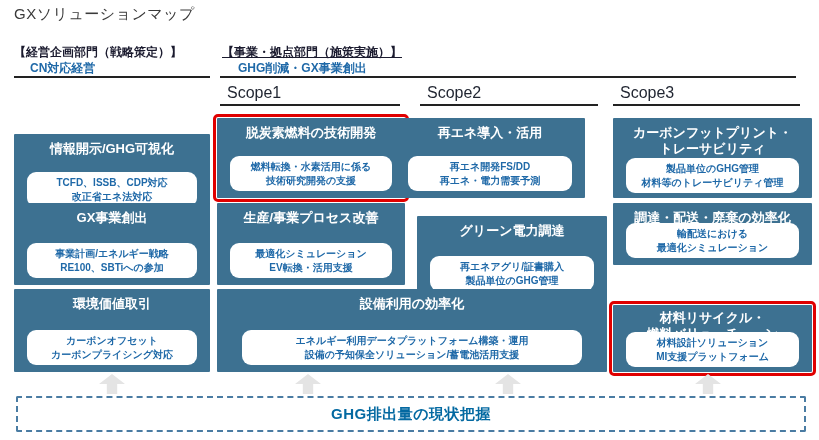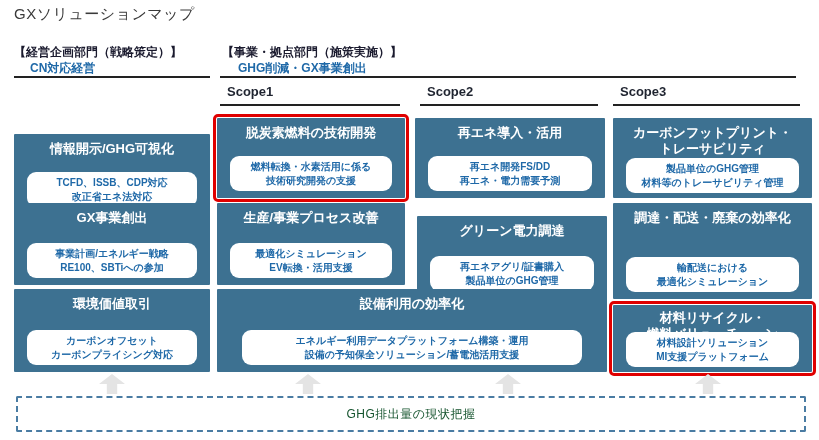--- a/index.html
+++ b/index.html
@@ -5,71 +5,71 @@
   html,body{margin:0;padding:0;background:#fff;}
   body{font-family:"Liberation Sans","DejaVu Sans",sans-serif;}
   .canvas{position:relative;width:819px;height:440px;background:#fff;overflow:hidden;}
 
   .page-title{position:absolute;left:14px;top:5px;font-size:15px;font-weight:500;color:#3a3a3a;letter-spacing:.5px;}
 
   .dept-name{position:absolute;font-size:12px;font-weight:bold;color:#1a1a2e;white-space:nowrap;}
   .dept-sub{position:absolute;font-size:12px;font-weight:bold;color:var(--accent-text,#1f69a8);white-space:nowrap;}
   .rule{position:absolute;height:2px;background:#222;}
 
-  .scope-label{position:absolute;font-size:13px;font-weight:bold;color:#1f2430;white-space:nowrap;}
+  .scope-label{position:absolute;font-size:16px;font-weight:normal;color:#1f2430;white-space:nowrap;}
 
   .box{position:absolute;background:var(--box-fill,#3d7191);border-radius:1px;}
   .box.hl{outline:3px solid var(--highlight-border,#e00000);outline-offset:1px;}
   .box-title{padding-top:7px;text-align:center;font-size:13px;font-weight:bold;color:#fff;line-height:1.25;white-space:pre-line;}
   .box-body{position:absolute;left:13px;right:13px;bottom:7px;background:#fff;border-radius:9px;
     color:var(--accent-text,#1f69a8);font-size:10px;font-weight:bold;text-align:center;
     line-height:1.35;padding:4px 2px;white-space:pre-line;}
   .box-body.wide{left:25px;right:25px;}
 
   .up-arrow{position:absolute;width:26px;height:20px;background:#e4e4e4;
     clip-path:polygon(50% 0,100% 50%,70% 50%,70% 100%,30% 100%,30% 50%,0 50%);}
 
   .baseline-box{position:absolute;left:16px;top:396px;width:786px;height:32px;
     border:2px dashed var(--baseline-border,#4a7ca3);border-radius:2px;
     display:flex;align-items:center;justify-content:center;}
-  .baseline-label{font-size:12px;font-weight:normal;color:#14532d;letter-spacing:.5px;}
+  .baseline-label{font-size:15px;font-weight:bold;color:#0369a1;letter-spacing:.5px;}
 </style>
 </head>
 <body>
 
 <div class="canvas">
 
   <div class="page-title">GXソリューションマップ</div>
 
   <div class="dept-name" style="left:14px;top:44px;">【経営企画部門（戦略策定）】</div>
   <div class="dept-sub" style="left:30px;top:60px;">CN対応経営</div>
   <div class="rule" style="left:14px;top:76px;width:196px;"></div>
 
-  <div class="dept-name" style="left:222px;top:44px;">【事業・拠点部門（施策実施）】</div>
+  <div class="dept-name" style="left:222px;top:44px;text-decoration:underline;">【事業・拠点部門（施策実施）】</div>
   <div class="dept-sub" style="left:238px;top:60px;">GHG削減・GX事業創出</div>
   <div class="rule" style="left:220px;top:76px;width:576px;"></div>
 
   <div class="scope-label" style="left:227px;top:84px;">Scope1</div>
   <div class="rule" style="left:220px;top:104px;width:180px;"></div>
   <div class="scope-label" style="left:427px;top:84px;">Scope2</div>
   <div class="rule" style="left:420px;top:104px;width:178px;"></div>
   <div class="scope-label" style="left:620px;top:84px;">Scope3</div>
   <div class="rule" style="left:613px;top:104px;width:187px;"></div>
 
   <div class="box" style="left:14px;top:118px;width:196px;height:80px;margin-top:16px;">
     <div class="box-title">情報開示/GHG可視化</div>
     <div class="box-body">TCFD、ISSB、CDP対応
 改正省エネ法対応</div>
   </div>
   <div class="box hl" style="left:217px;top:118px;width:188px;height:80px;">
     <div class="box-title">脱炭素燃料の技術開発</div>
     <div class="box-body">燃料転換・水素活用に係る
 技術研究開発の支援</div>
   </div>
-  <div class="box" style="left:415px;top:118px;width:190px;height:80px;">
+  <div class="box" style="left:395px;top:118px;width:190px;height:80px;">
     <div class="box-title">再エネ導入・活用</div>
     <div class="box-body">再エネ開発FS/DD
 再エネ・電力需要予測</div>
   </div>
   <div class="box" style="left:613px;top:118px;width:199px;height:80px;">
     <div class="box-title" style="">カーボンフットプリント・
 トレーサビリティ</div>
     <div class="box-body" style="bottom:5px;">製品単位のGHG管理
 材料等のトレーサビリティ管理</div>
   </div>
@@ -82,21 +82,21 @@
   <div class="box" style="left:217px;top:203px;width:188px;height:82px;">
     <div class="box-title">生産/事業プロセス改善</div>
     <div class="box-body">最適化シミュレーション
 EV転換・活用支援</div>
   </div>
   <div class="box" style="left:417px;top:203px;width:190px;height:82px;margin-top:13px;">
     <div class="box-title">グリーン電力調達</div>
     <div class="box-body">再エネアグリ/証書購入
 製品単位のGHG管理</div>
   </div>
-  <div class="box" style="left:613px;top:203px;width:199px;height:96px;">
+  <div class="box" style="left:613px;top:203px;width:199px;height:62px;">
     <div class="box-title">調達・配送・廃棄の効率化</div>
     <div class="box-body">輸配送における
 最適化シミュレーション</div>
   </div>
 
   <div class="box" style="left:14px;top:289px;width:196px;height:83px;">
     <div class="box-title">環境価値取引</div>
     <div class="box-body">カーボンオフセット
 カーボンプライシング対応</div>
   </div>

